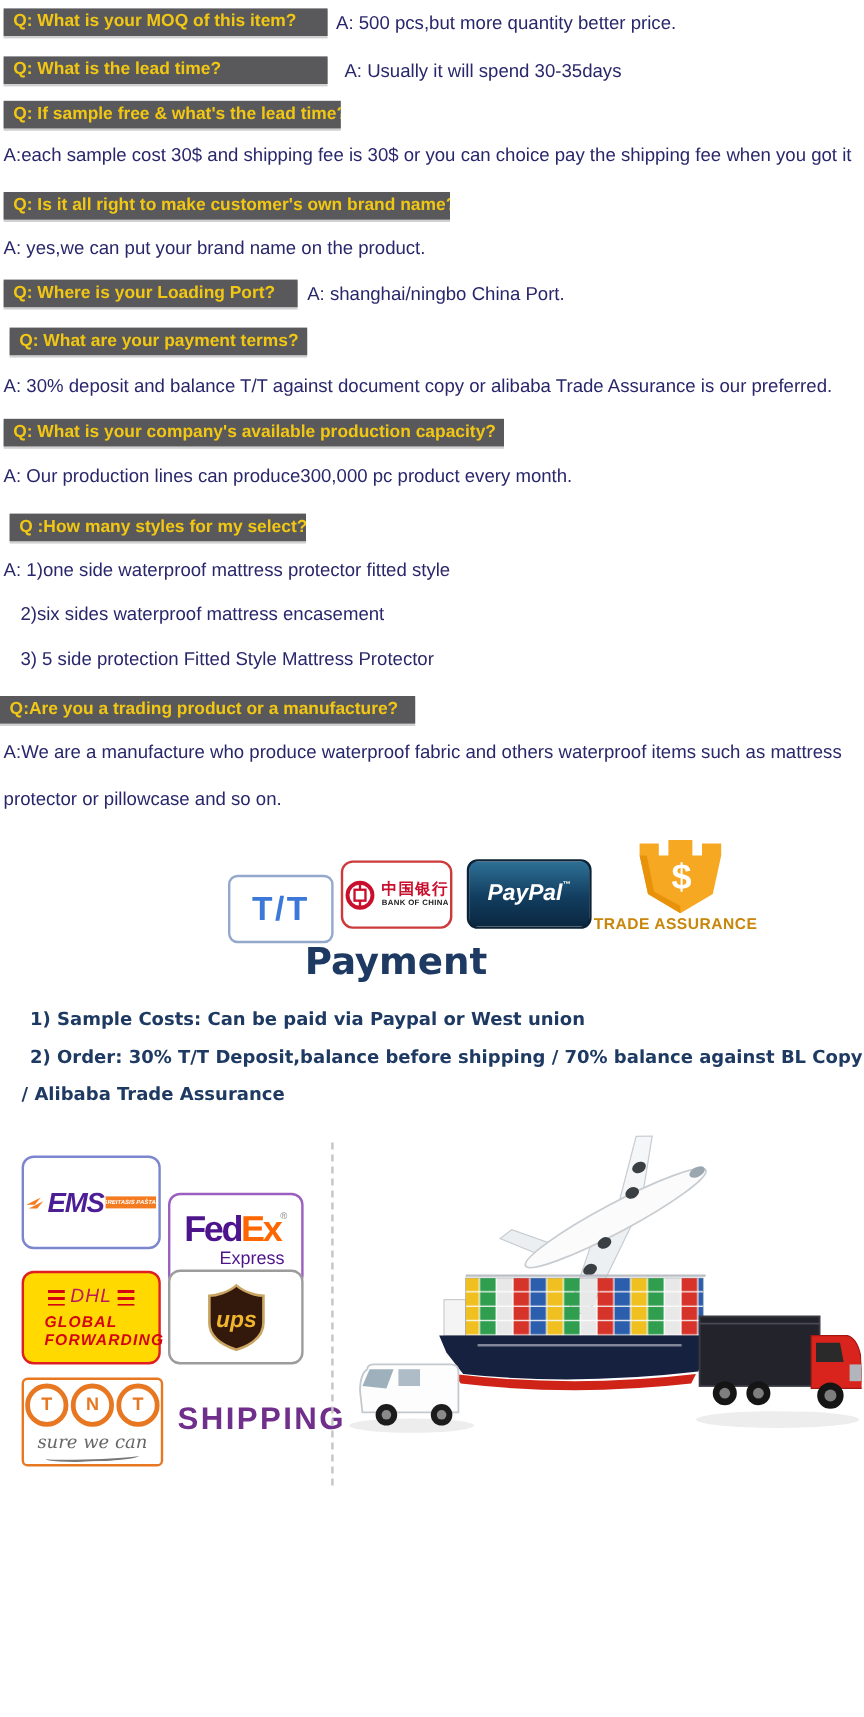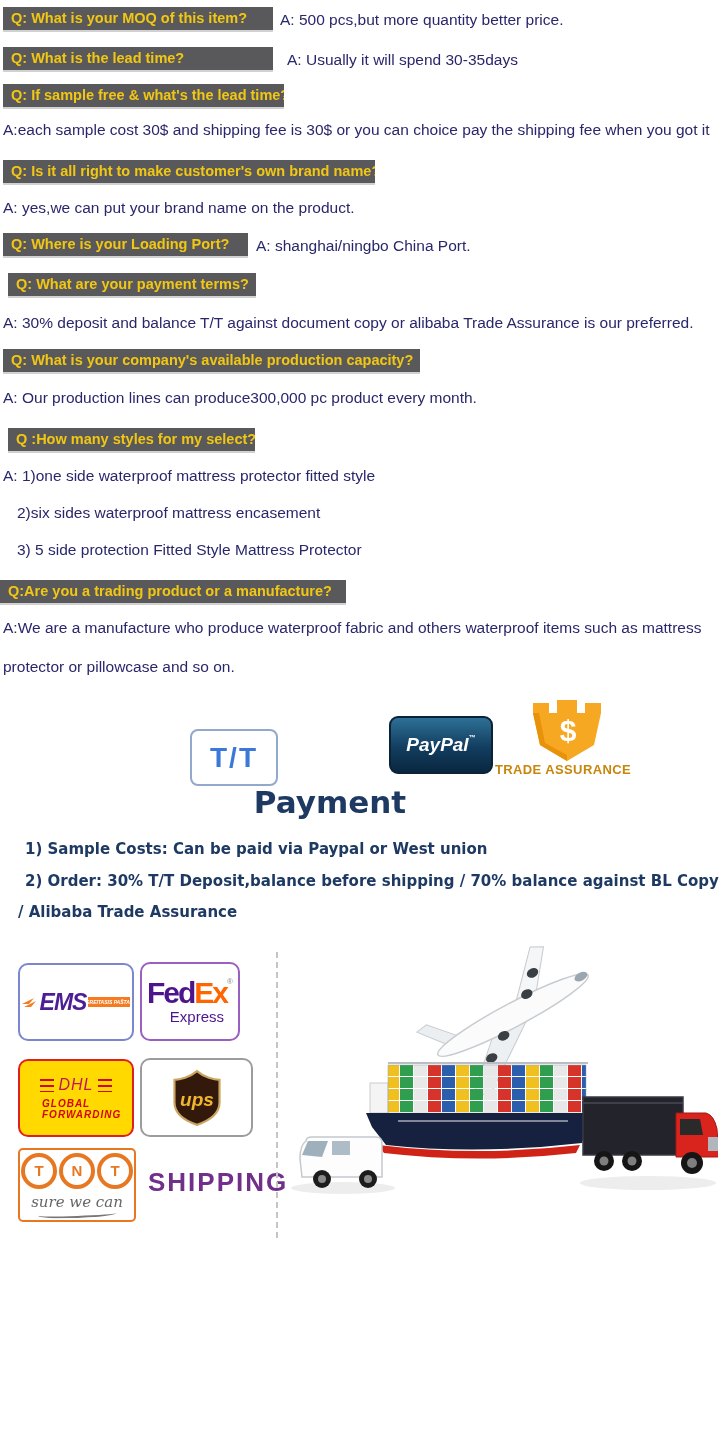--- a/index.html
+++ b/index.html
@@ -44,21 +44,21 @@
   .fedex-fed{color:#4D148C;font-weight:bold;font-size:30px;letter-spacing:-2px;}
   .fedex-ex{color:#FF6600;font-weight:bold;font-size:30px;letter-spacing:-2px;}
   .fedex-reg{color:#888;font-size:8px;vertical-align:top;}
   .fedex-express{color:#4D148C;font-size:15px;text-align:right;width:100%;
         padding-right:14px;box-sizing:border-box;}
   .dhl-card{border:2px solid #E02020;background:#FFD900;}
   .dhl-row{display:flex;align-items:center;gap:4px;}
   .dhl-stripes{width:14px;height:13px;
         background:repeating-linear-gradient(180deg,#D40511 0 2.5px,transparent 2.5px 6px);}
   .dhl-text{color:#be185d;font-weight:normal;font-style:italic;font-size:16px;letter-spacing:1px;}
-  .dhl-sub{color:#D40511;font-weight:bold;font-style:italic;font-size:10px;margin-top:4px;
+  .dhl-sub{color:#D40511;font-weight:bold;font-style:italic;font-size:13px;margin-top:4px;
         letter-spacing:1px;margin-left:22px;}
   .ups-card{border:2px solid #9C9C9C;}
   .tnt-card{border:2px solid #E87722;border-radius:5px;}
   .tnt-row{display:flex;}
   .tnt-circle{width:28px;height:28px;border:4px solid #E87722;border-radius:50%;margin:0 1px;
         display:flex;align-items:center;justify-content:center;background:#fff;
         color:#E87722;font-weight:bold;font-size:15px;}
   .tnt-sub{color:#666;font-family:"DejaVu Serif",serif;font-style:italic;font-size:15px;
         margin-top:4px;}
   .tnt-swoosh{width:78px;height:5px;border-bottom:2px solid #777;border-radius:50%;
@@ -99,20 +99,32 @@
   <div class="ans" style="left:17px;top:541px">3) 5 side protection Fitted Style Mattress Protector</div>
 
   <div class="qbox" style="left:0px;top:580px;width:346px">Q:Are you a trading product or a manufacture?</div>
   <div class="ans" style="left:3px;top:619px">A:We are a manufacture who produce waterproof fabric and others waterproof items such as mattress</div>
   <div class="ans" style="left:3px;top:658px">protector or pillowcase and so on.</div>
 
   <div class="card card-tt" style="left:190px;top:717px;width:88px;height:57px">
     <span class="tt-text">T/T</span>
   </div>
 
+  <div class="card card-boc" style="left:284px;top:717px;width:93px;height:57px">
+    <svg width="26" height="26" viewBox="0 0 40 40">
+      <circle cx="20" cy="20" r="16" fill="none" stroke="#C8102E" stroke-width="5"></circle>
+      <rect x="13" y="13" width="14" height="14" fill="none" stroke="#C8102E" stroke-width="3"></rect>
+      <line x1="20" y1="3" x2="20" y2="13" stroke="#C8102E" stroke-width="3"></line>
+      <line x1="20" y1="27" x2="20" y2="37" stroke="#C8102E" stroke-width="3"></line>
+    </svg>
+    <span class="boc-txt">
+      <span class="boc-cn">中国银行</span>
+      <span class="boc-en">BANK OF CHINA</span>
+    </span>
+  </div>
 
   <div class="card card-paypal" style="left:389px;top:716px;width:104px;height:58px">
     <span class="pp-text"><span>PayPal</span><span class="pp-tm">™</span></span>
   </div>
 
   <svg class="abs" style="left:528px;top:699px" width="78" height="64" viewBox="0 0 78 64">
     <path d="M5 14 L5 4 L21 4 L21 14 L29 14 L29 1 L49 1 L49 14 L57 14 L57 4 L73 4 L73 14 L66 46 L39 62 L12 46 Z" fill="#F7A823"></path>
     <path d="M5 14 L12 46 L39 62 L39 56 L17 44 L11 14 Z" fill="#E8920A"></path>
     <text x="40" y="42" text-anchor="middle" font-size="30" font-weight="bold" fill="#ffffff" font-family="Liberation Sans, sans-serif">$</text>
   </svg>
@@ -130,21 +142,21 @@
         <polygon points="0,9 12,3 7,9" fill="#F47B20"></polygon>
         <polygon points="2,12 14,6 9,12" fill="#F47B20"></polygon>
       </svg>
       <span class="ems-text">EMS</span>
       <span class="ems-bar">
           <span>GREITASIS PAŠTAS</span>
         </span>
     </div>
   </div>
 
-  <div class="ship-card fedex-card" style="left:140px;top:962px;width:100px;height:79px">
+  <div class="ship-card fedex-card" style="left:140px;top:994px;width:113px;height:79px">
     <div class="fedex-line"><span class="fedex-fed">Fed</span><span class="fedex-ex">Ex</span><span class="fedex-reg">®</span></div>
     <div class="fedex-express">Express</div>
   </div>
 
   <div class="ship-card dhl-card" style="left:18px;top:1059px;width:116px;height:78px">
     <div class="dhl-row">
       <span class="dhl-stripes"></span>
       <span class="dhl-text">DHL</span>
       <span class="dhl-stripes"></span>
     </div>

